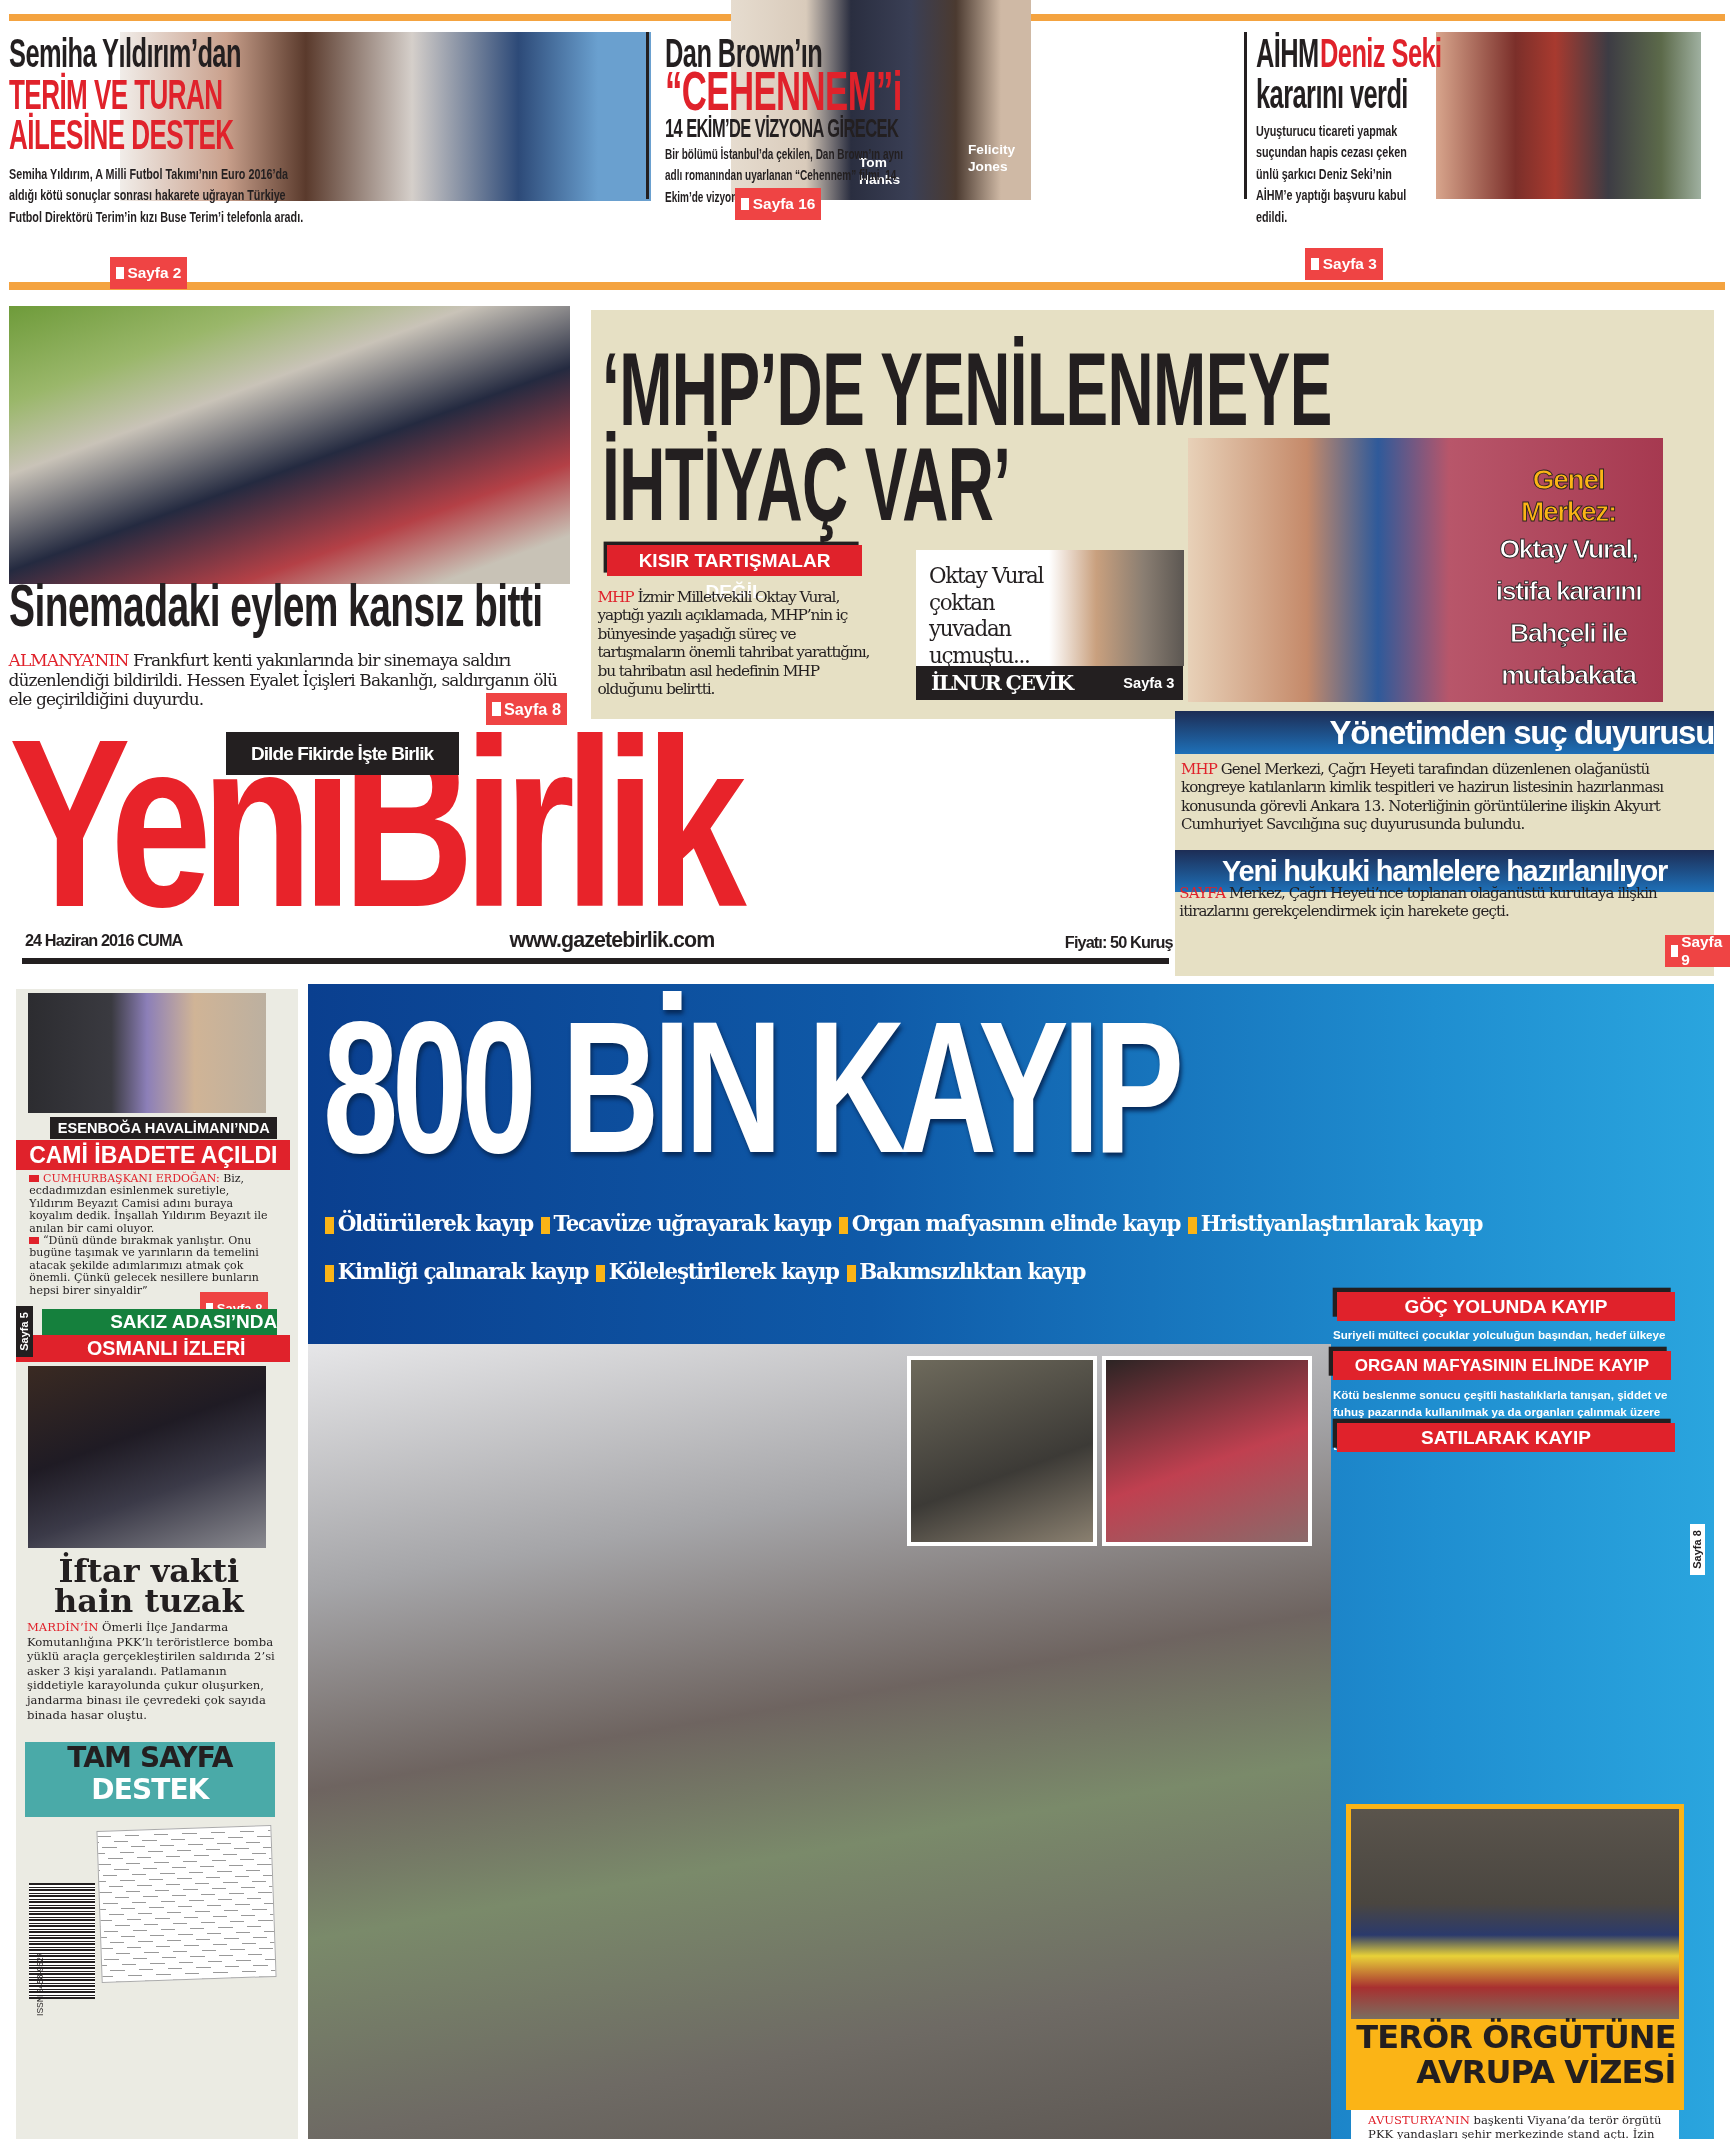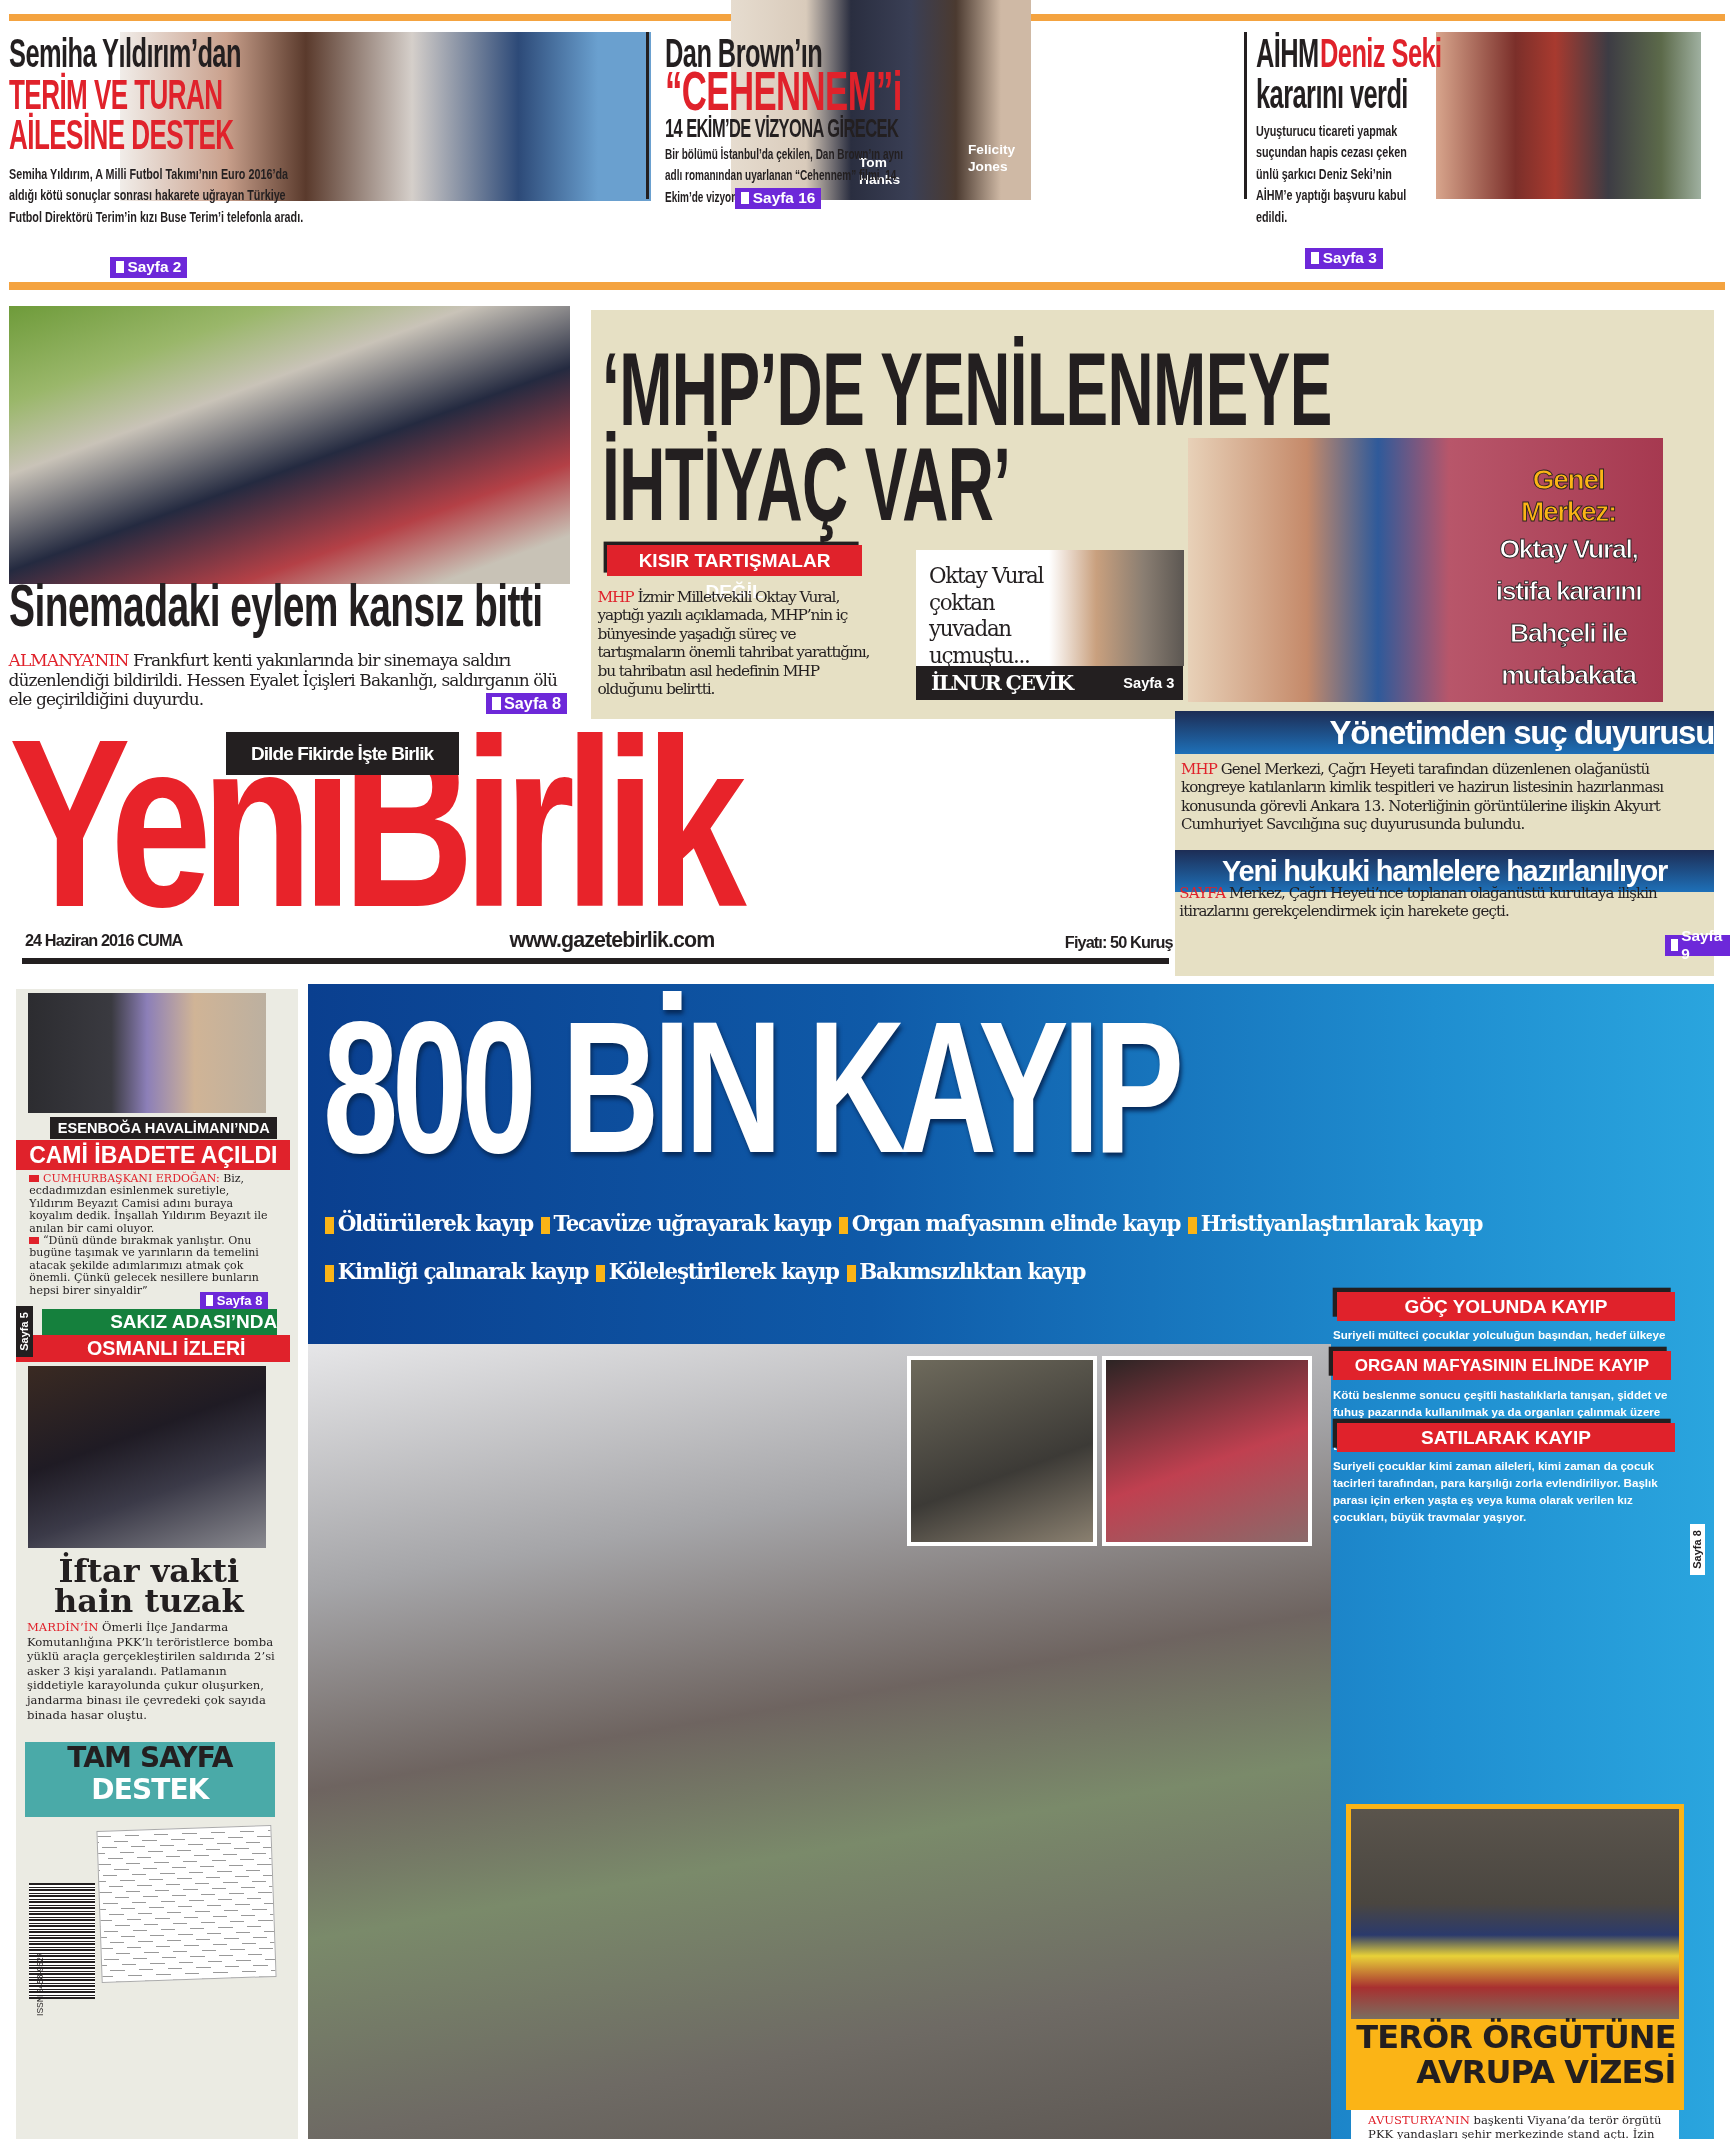--- a/index.html
+++ b/index.html
@@ -2,21 +2,21 @@
 <html style="font-size:6.8px"><head>
 <meta charset="utf-8">
 <style>
 *{box-sizing:border-box;margin:0;padding:0}
 html,body{width:1733px;height:2709px;background:#fff;overflow:hidden}
 body{position:relative;font-family:"Liberation Sans",sans-serif;color:#231f20}
 .abs{position:absolute}
 .cond{font-family:"Liberation Sans",sans-serif;font-weight:bold;letter-spacing:-0.9px;transform-origin:left top}
 .serif{font-family:"DejaVu Serif",serif}
 .orange-rule{position:absolute;height:7.7px;background:#f4a340}
-.sayfa{position:absolute;background:#6d28d9;color:#fff;font-weight:bold;font-family:"Liberation Sans",sans-serif;display:flex;align-items:center;gap:3.4px;padding:4px 6px}
+.sayfa{position:absolute;background:#ef4444;color:#fff;font-weight:bold;font-family:"Liberation Sans",sans-serif;display:flex;align-items:center;gap:3.4px;padding:16px 6px}
 .sayfa::before{content:"";display:inline-block;width:0.55em;height:0.8em;background:#fff}
 .photo{position:absolute;overflow:hidden}
 .red{color:#e0222b}
 .vline{position:absolute;width:2.6px;background:#231f20}
 .bullet{display:inline-block;width:9.4px;height:17px;background:#fbb416;margin-right:3.4px;vertical-align:middle}
 .kayip-item{color:#fff;font-family:"DejaVu Serif",serif;font-weight:bold;font-size:21.4px;letter-spacing:-1.3px;white-space:nowrap;margin-right:6px}
 .redhead{position:absolute;background:#e0222b;color:#fff;font-weight:bold;text-align:center;box-shadow:-6px -6px 0 #231f20}
 .bodytxt{color:#fff;font-weight:bold;font-size:15.4px;line-height:20.5px}
 </style>
 </head>
@@ -159,21 +159,20 @@
 
   <div class="photo" style="left:0;top:360px;width:1023px;height:813px;background:linear-gradient(170deg,#e6e6e8 0%,#a5a5a8 25%,#6e6460 45%,#7a8a6a 60%,#6e6a64 80%,#5a5450 100%)"></div>
   <div class="photo" style="left:599px;top:372px;width:190px;height:190px;background:linear-gradient(160deg,#6e6a5c,#3c3a36 60%,#8a8070);border:4.3px solid #fff"></div>
   <div class="photo" style="left:794px;top:372px;width:210px;height:190px;background:linear-gradient(160deg,#2c2424,#c04050 55%,#8a6a6a);border:4.3px solid #fff"></div>
 
   <div class="redhead" style="left:1029px;top:308px;width:338px;height:29px;line-height:29px;font-size:19px;box-shadow:-4.3px -4.3px 0 #231f20">GÖÇ YOLUNDA KAYIP</div>
   <div class="abs bodytxt" style="left:1025px;top:342px;width:342px;font-size:11.6px;line-height:17px">Suriyeli mülteci çocuklar yolculuğun başından, hedef ülkeye ulaşana dek istismar ve sömürüye maruz kalıyor, ailelerini kaybediyor.</div>
   <div class="redhead" style="left:1025px;top:367px;width:338px;height:29px;line-height:29px;font-size:17px;box-shadow:-4.3px -4.3px 0 #231f20;top:367px">ORGAN MAFYASININ ELİNDE KAYIP</div>
   <div class="abs bodytxt" style="left:1025px;top:402px;width:342px;font-size:11.6px;line-height:17px">Kötü beslenme sonucu çeşitli hastalıklarla tanışan, şiddet ve fuhuş pazarında kullanılmak ya da organları çalınmak üzere kaçırılan mülteci çocuklar organize suç örgütlerinin en büyük ticari kazanç kaynaklarından birisi.</div>
   <div class="redhead" style="left:1029px;top:439px;width:338px;height:29px;line-height:29px;font-size:19px;box-shadow:-4.3px -4.3px 0 #231f20">SATILARAK KAYIP</div>
-  <div class="abs bodytxt" style="left:1025px;top:473px;width:342px;font-size:11.6px;line-height:17px">Suriyeli çocuklar kimi zaman aileleri, kimi zaman da çocuk tacirleri tarafından, para karşılığı zorla evlendiriliyor. Başlık parası için erken yaşta eş veya kuma olarak verilen kız çocukları, büyük travmalar yaşıyor.</div>
   <div class="abs" style="left:1382px;top:591px;width:51px;height:15.4px;background:#fff;color:#231f20;font-weight:bold;font-size:11px;line-height:15.4px;text-align:center;transform:rotate(-90deg);transform-origin:left top">Sayfa 8</div>
 </div>
 
 <div class="abs" style="left:1346px;top:1804px;width:338px;height:306px;background:#fbb416">
   <div class="photo" style="left:5.1px;top:5.1px;width:328px;height:210px;background:linear-gradient(180deg,#5a544c 0%,#4a4640 45%,#2b3a6c 60%,#e8d238 70%,#a83030 85%,#7a6e60 100%)"></div>
   <div class="abs" style="left:8.6px;top:216px;width:321px;text-align:right;font-family:'DejaVu Sans',sans-serif;font-weight:bold;font-size:32px;line-height:35px;letter-spacing:-0.9px">
     <div>TERÖR ÖRGÜTÜNE</div>
     <div>AVRUPA VİZESİ</div>
   </div>
   <div class="abs serif" style="left:5.1px;top:306px;width:328px;height:81px;background:#fff;padding:4.3px 17px;font-size:11.6px;line-height:13.7px">

